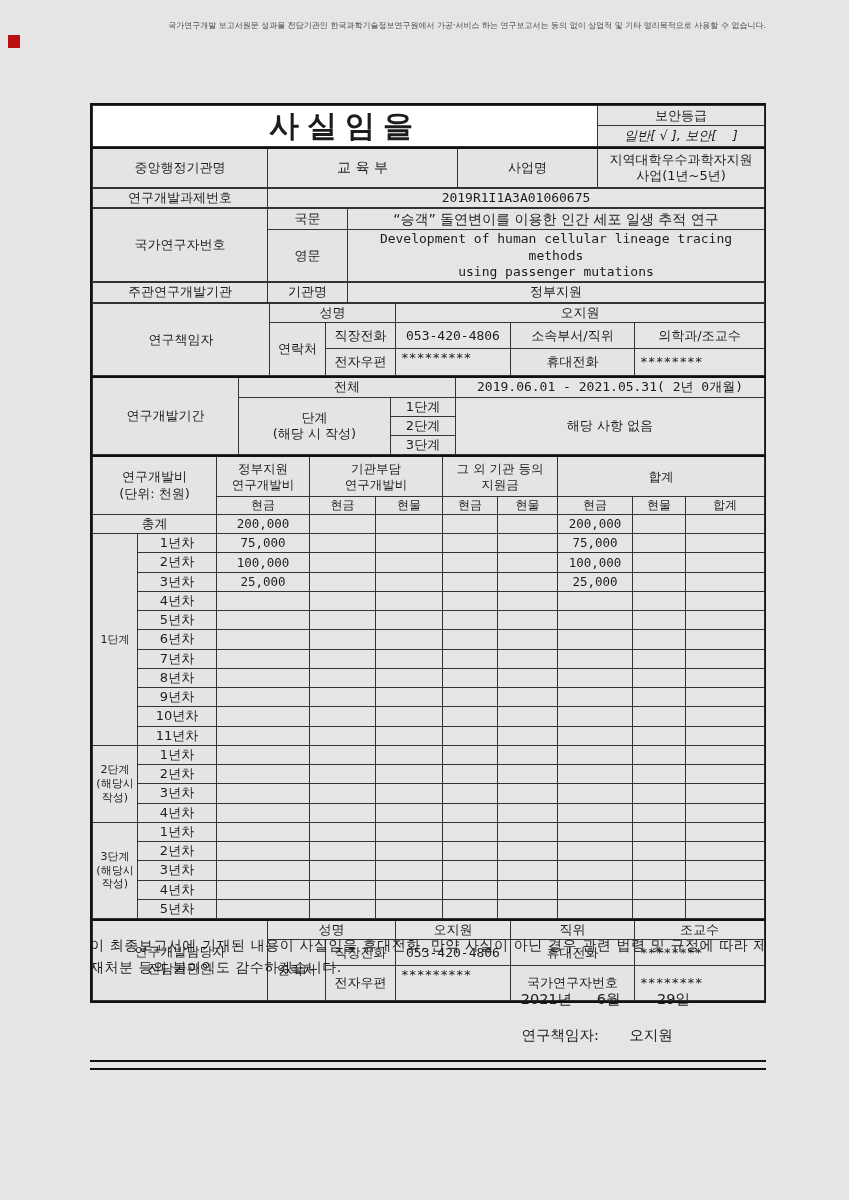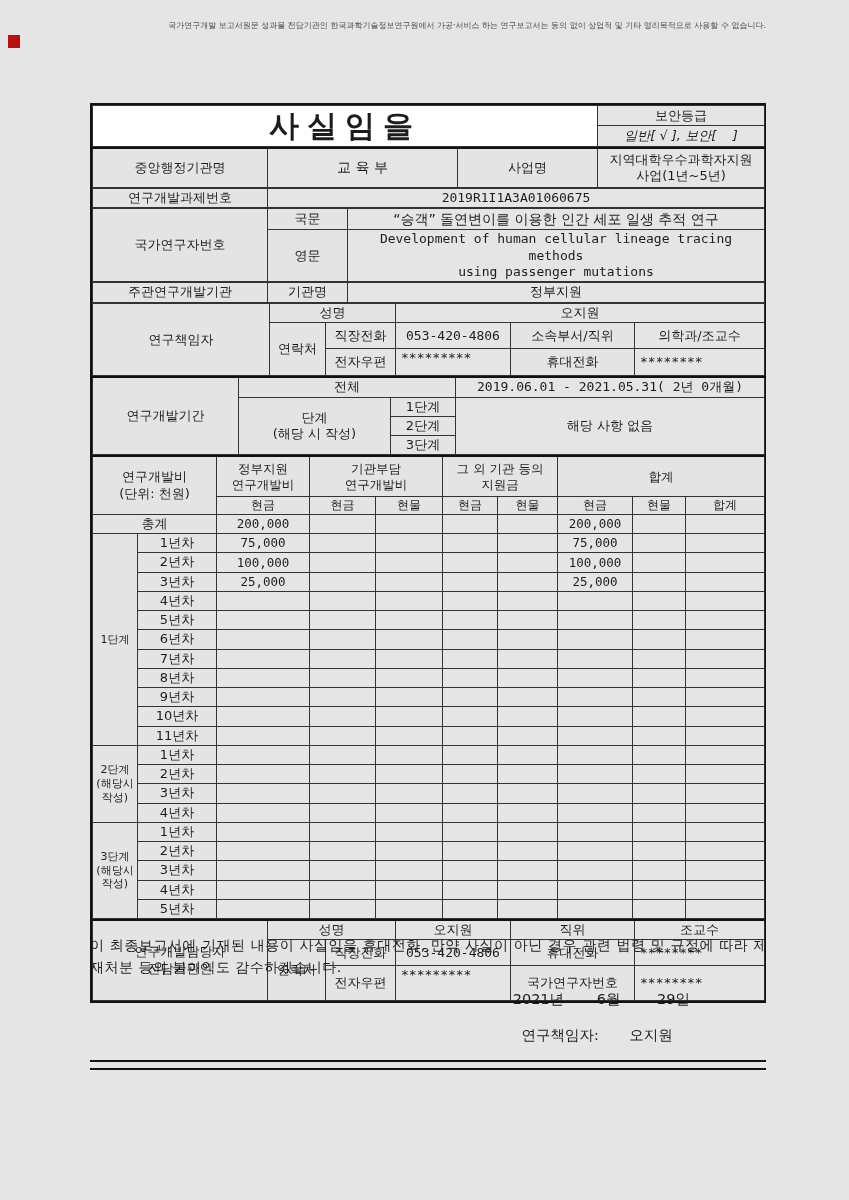--- a/index.html
+++ b/index.html
@@ -55,21 +55,21 @@
   
   .declaration {
     margin: 8px 0 0 90px; width: 678px;
     font-size: 14px; line-height: 1.58; text-align: justify;
     letter-spacing: 0.5px;
   }
   .dateline {
     margin-top: 12px; padding-right: 159px;
     text-align: right; font-size: 14.5px;
   }
-  .dateline .gap1 { margin-left: 28px; }
+  .dateline .gap1 { margin-left: 20px; }
   .dateline .gap2 { margin-left: 32px; }
   .sigrow {
     display: flex; justify-content: flex-end;
     padding-right: 146px; font-size: 14.5px; line-height: 21px;
   }
   .sigrow .signame { width: 104px; text-align: center; }
   .sigs { margin-top: 16px; }
   .rule {
     margin-left: 90px; width: 676px;
     border-top: 2px solid #111; height: 0;

